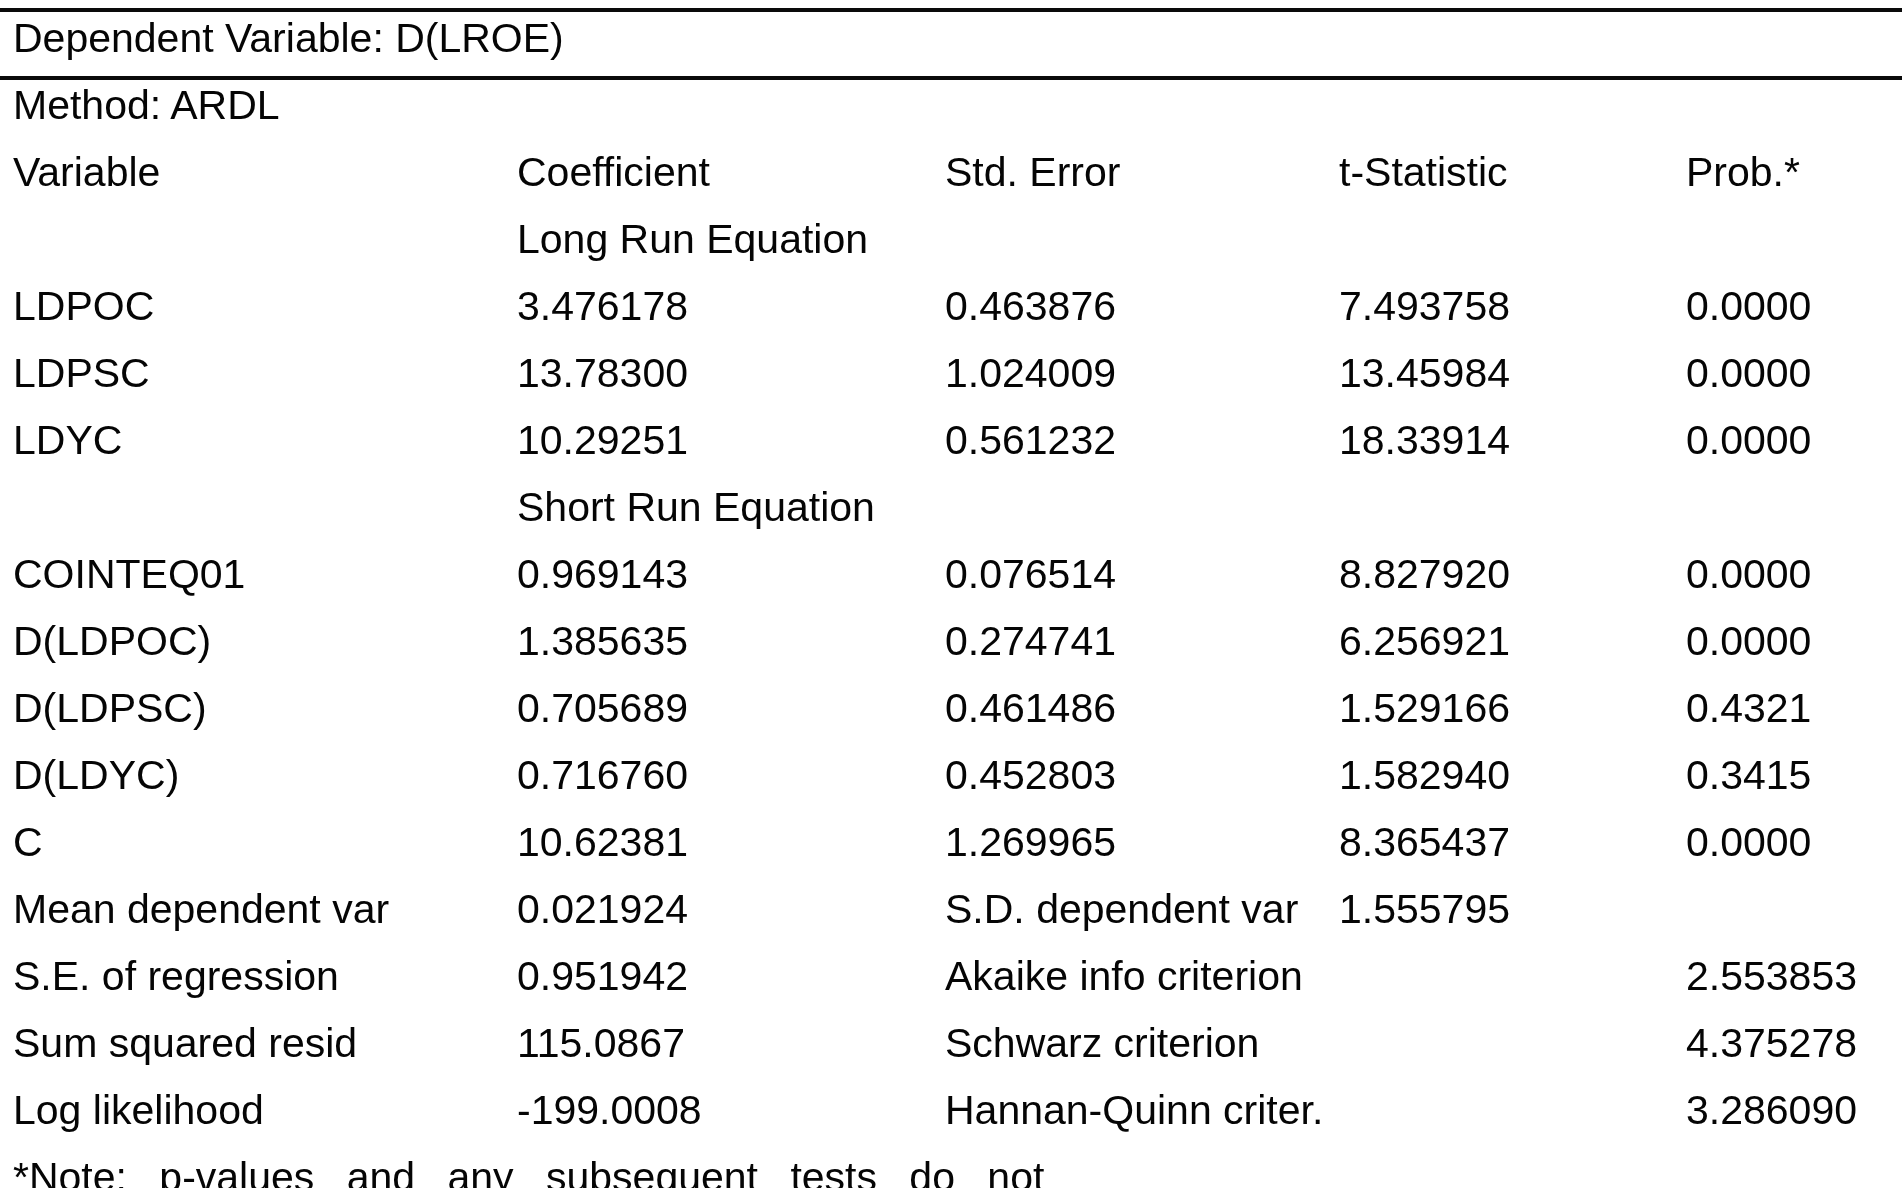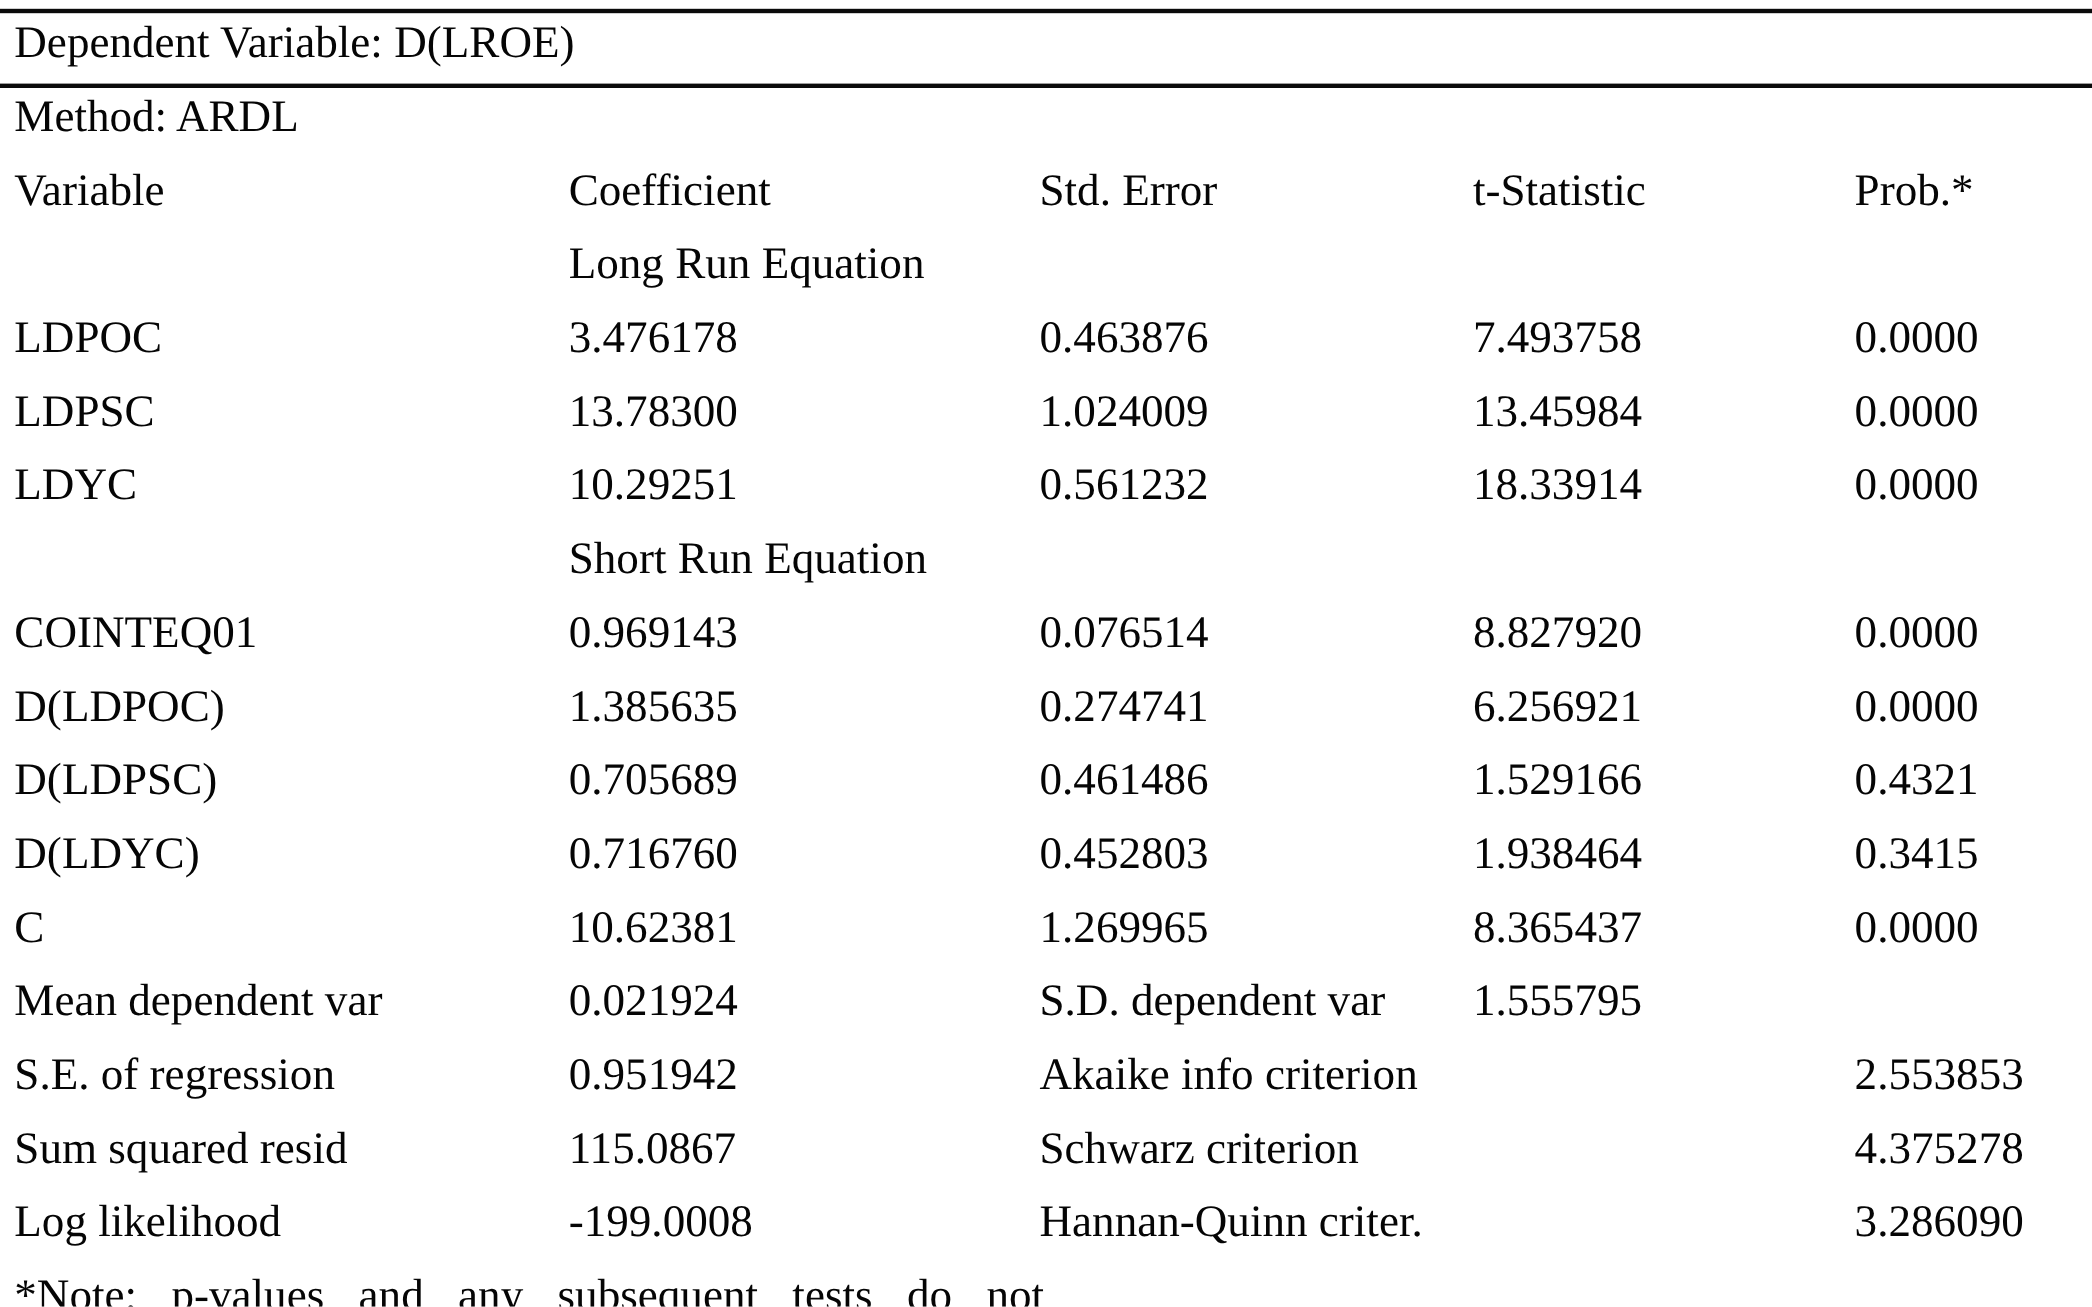--- a/index.html
+++ b/index.html
@@ -6,21 +6,21 @@
     margin: 0;
     padding: 0;
     background: #ffffff;
   }
   .page {
     position: relative;
     width: 1902px;
     height: 1188px;
     background: #ffffff;
     overflow: hidden;
-    font-family: Liberation Serif, serif;
+    font-family: Liberation Sans, sans-serif;
     font-size: 41px;
     color: #050505;
   }
   .rule {
     position: absolute;
     left: 0;
     width: 100%;
     height: 4px;
     background: #0a0a0a;
   }
@@ -142,21 +142,21 @@
     <span class="c c1">0.705689</span>
     <span class="c c2">0.461486</span>
     <span class="c c3">1.529166</span>
     <span class="c c4">0.4321</span>
   </div>
 
   <div class="row r11">
     <span class="c c0">D(LDYC)</span>
     <span class="c c1">0.716760</span>
     <span class="c c2">0.452803</span>
-    <span class="c c3">1.938464</span>
+    <span class="c c3">1.582940</span>
     <span class="c c4">0.3415</span>
   </div>
 
   <div class="row r12">
     <span class="c c0">C</span>
     <span class="c c1">10.62381</span>
     <span class="c c2">1.269965</span>
     <span class="c c3">8.365437</span>
     <span class="c c4">0.0000</span>
   </div>

